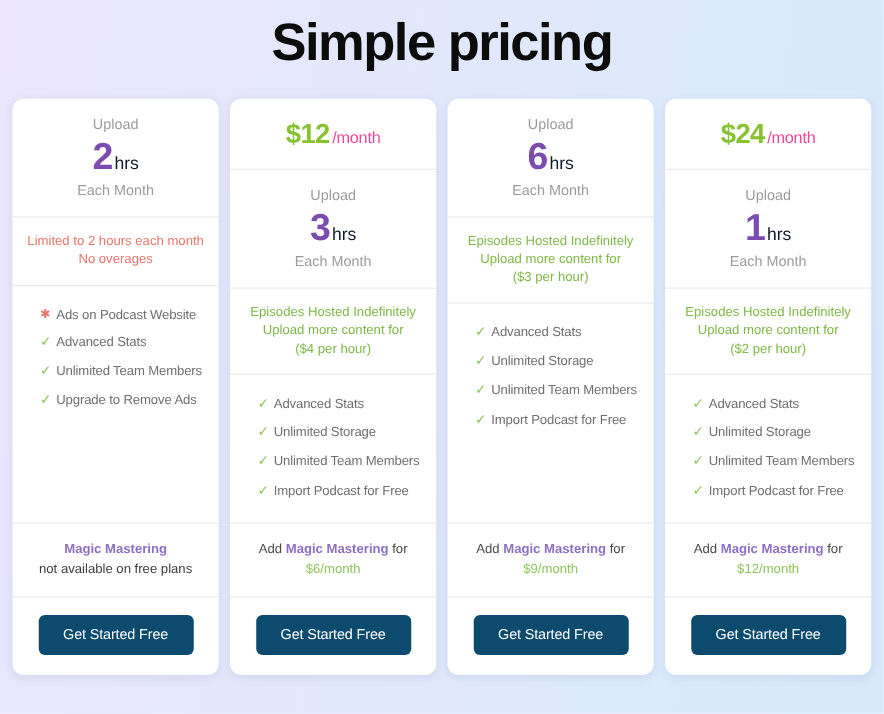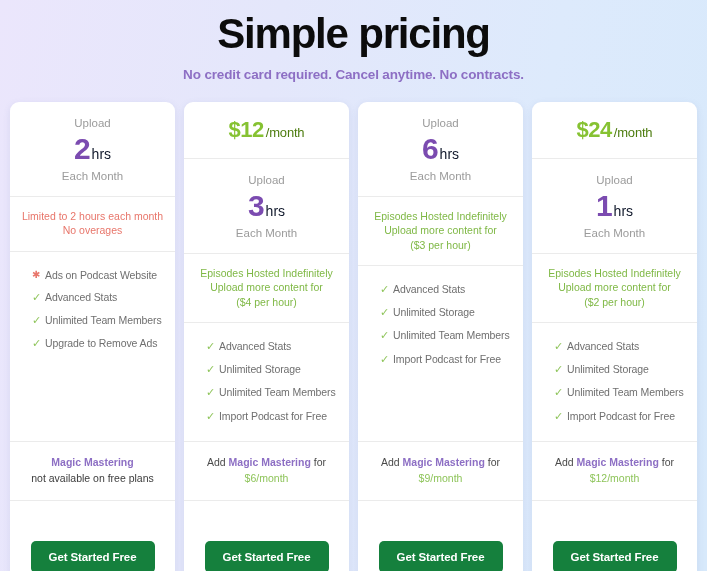--- a/index.html
+++ b/index.html
@@ -83,21 +83,21 @@
     font-weight: bold;
     color: #86c232;
     letter-spacing: -0.5px;
   }
 
   .plan-price.free { font-size: 21px; }
 
   .plan-period {
     font-size: 13px;
     font-weight: normal;
-    color: #4d7c0f;
+    color: #ec4899;
     margin-left: 2px;
     letter-spacing: -0.2px;
   }
 
   
   .upload {
     padding: 15px 6px 14px;
     text-align: center;
   }
 
@@ -196,43 +196,41 @@
   .magic-plain { color: #3c3c3c; }
 
   
   .cta-wrap {
     padding: 14px 12px 16px;
     display: flex;
     justify-content: center;
   }
 
   .cta {
-    background: #15803d;
+    background: #0c4a6e;
     color: #ffffff;
     border: none;
     border-radius: 5px;
     font-family: "Liberation Sans", sans-serif;
     font-size: 11.5px;
-    font-weight: bold;
+    font-weight: normal;
     padding: 10px 6px;
     width: 100%;
     max-width: 124px;
     cursor: pointer;
     letter-spacing: -0.1px;
-    margin-top: 26px;
   }
 </style>
 </head>
 <body>
 
 <div class="page">
 
   <div class="header">
     <h1 class="page-title">Simple pricing</h1>
-    <div class="page-subtitle">No credit card required. Cancel anytime. No contracts.</div>
   </div>
 
   <div class="cards" id="cards-root">
       <div class="card">
         <div class="sect upload">
           <div class="upload-label">Upload</div>
           <div class="upload-amount"><span class="upload-num">2</span><span class="upload-unit">hrs</span></div>
           <div class="upload-each">Each Month</div>
         </div>
         <div class="sect notes">

